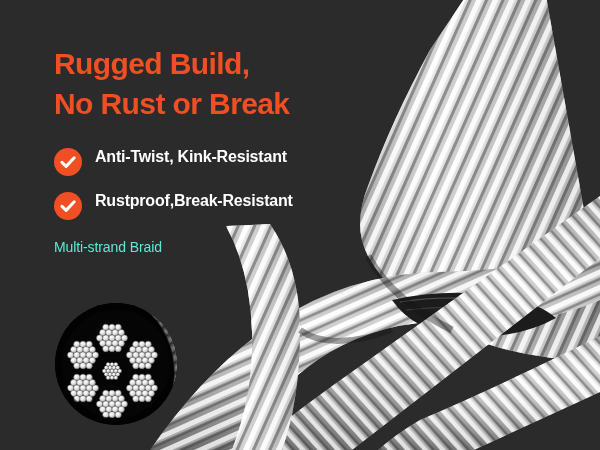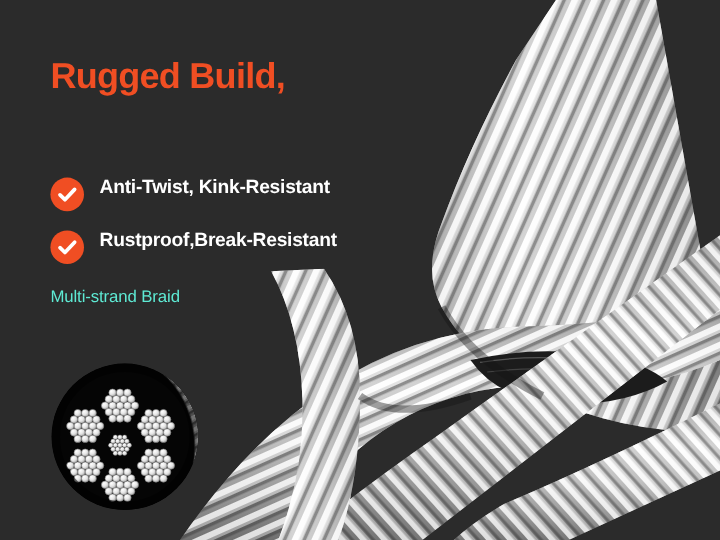--- a/index.html
+++ b/index.html
@@ -9,21 +9,21 @@
     font-family:"Liberation Sans",sans-serif;
     position:relative;
   }
   #card{position:absolute;inset:0;background:#2b2b2b;overflow:hidden;}
 
   
   #photo{position:absolute;inset:0;}
   #photo svg{display:block;width:600px;height:450px;}
 
   
-  #content{position:absolute;left:0;top:0;width:504px;height:450px;border-radius:11px;}
+  #content{position:absolute;left:12px;top:0;width:504px;height:450px;border-radius:11px;}
 
   #headline{
     position:absolute;left:42px;top:44px;
     color:#f04e23;
     font-size:30px;font-weight:bold;
     line-height:1.33;
     letter-spacing:-0.6px;
     white-space:nowrap;
   }
   #headline .hl{display:block;}
@@ -173,20 +173,21 @@
         <path d="M 368 256 Q 392 300 452 330" stroke="#141414" stroke-width="7" fill="none"></path>
         <path d="M 300 330 Q 330 352 392 330" stroke="#141414" stroke-width="6" fill="none"></path>
       </g>
     </svg>
   </div>
 
   <div id="content">
 
     <div id="headline">
       <span class="hl">Rugged Build,</span>
+      <span class="hl">No Rust or Break</span>
     </div>
 
     <div class="feature" id="feat0">
       <span class="tick">
         <svg width="28" height="28" viewBox="0 0 28 28">
           <path d="M8 14.4 L12.1 18.4 L20.2 9.8" stroke="#ffffff" stroke-width="3.1" fill="none" stroke-linecap="round" stroke-linejoin="round"></path>
         </svg>
       </span>
       <span class="lbl">Anti-Twist, Kink-Resistant</span>
     </div>

